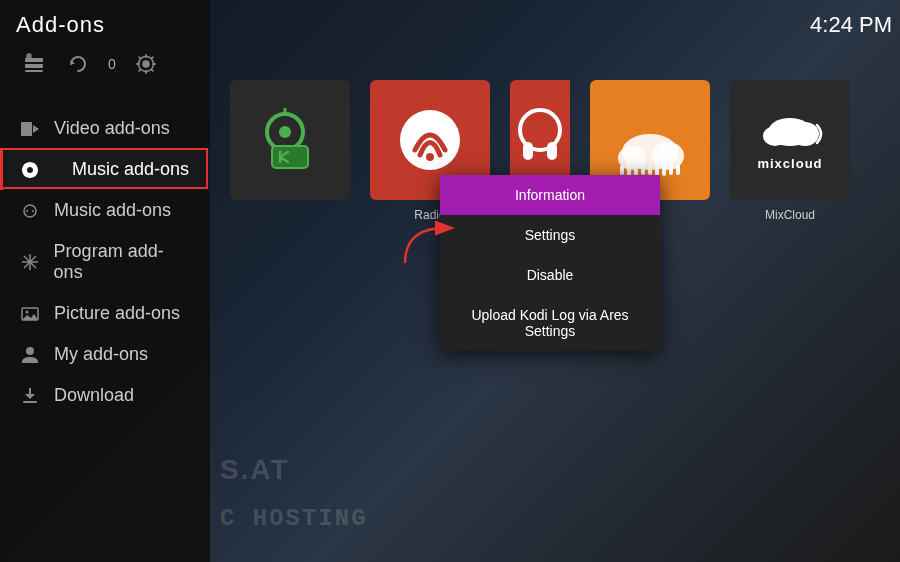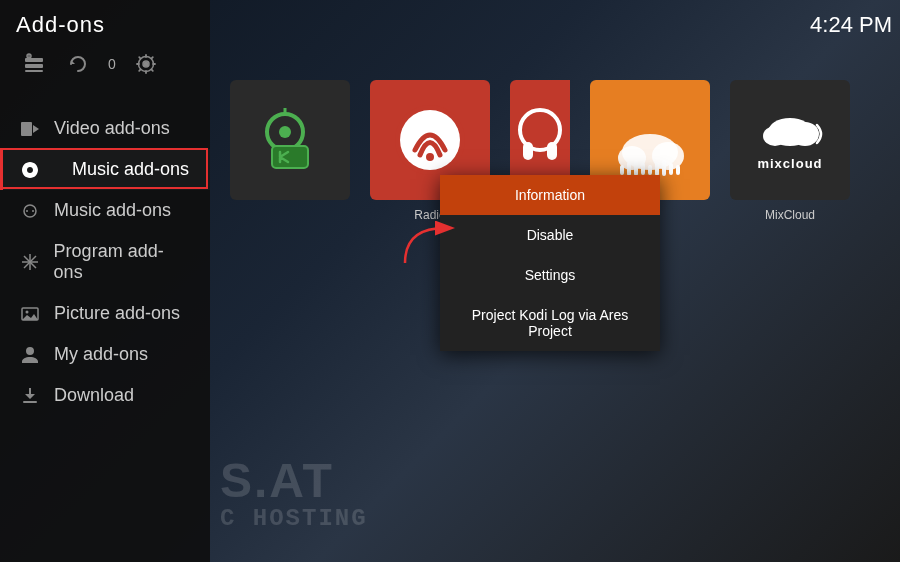--- a/index.html
+++ b/index.html
@@ -17,23 +17,23 @@
     .bg-scene {
       position: absolute;
       top: 0; left: 0; right: 0; bottom: 0;
       background: linear-gradient(135deg, #0d1520 0%, #1a2535 40%, #2a3545 60%, #1a1a1a 100%);
       z-index: 0;
     }
 
     
     .bg-text {
       position: absolute;
-      bottom: 54px;
+      bottom: 76px;
       left: 220px;
-      font-size: 48px;
+      font-size: 28px;
       font-weight: bold;
       color: rgba(255,255,255,0.15);
       letter-spacing: 2px;
     }
     .bg-text2 {
       position: absolute;
       bottom: 30px;
       left: 220px;
       font-size: 24px;
       font-weight: bold;
@@ -239,21 +239,21 @@
 
     .context-menu-item {
       padding: 12px 20px;
       font-size: 14px;
       color: #fff;
       cursor: pointer;
       text-align: center;
     }
 
     .context-menu-item.selected {
-      background: #c2410c;
+      background: #a21caf;
       color: #fff;
     }
 
     
     .arrow-wrap {
       position: absolute;
       top: 218px;
       left: 395px;
       z-index: 101;
       pointer-events: none;
@@ -486,17 +486,17 @@
         <polygon points="0 0, 8 3, 0 6" fill="#e53030"></polygon>
       </marker>
     </defs>
     <path d="M10 45 Q10 10 50 10" stroke="#e53030" stroke-width="2.5" fill="none" marker-end="url(#arrowhead)"></path>
   </svg>
 </div>
 
 <div class="context-menu-wrap">
   <div class="context-menu">
     <div class="context-menu-item selected">Information</div>
+    <div class="context-menu-item">Settings</div>
     <div class="context-menu-item">Disable</div>
-    <div class="context-menu-item">Settings</div>
-    <div class="context-menu-item">Project Kodi Log via Ares Project</div>
+    <div class="context-menu-item">Upload Kodi Log via Ares Settings</div>
   </div>
 </div>
 
 </body></html>

